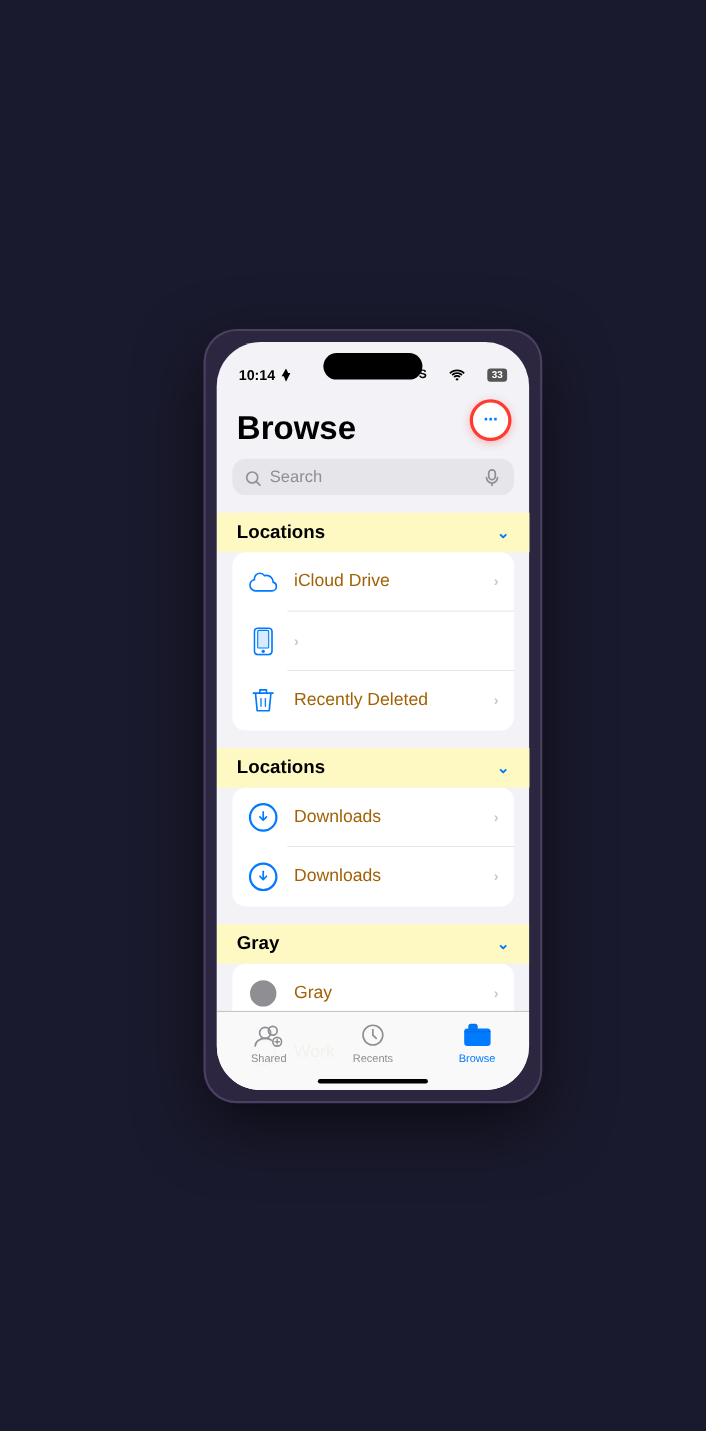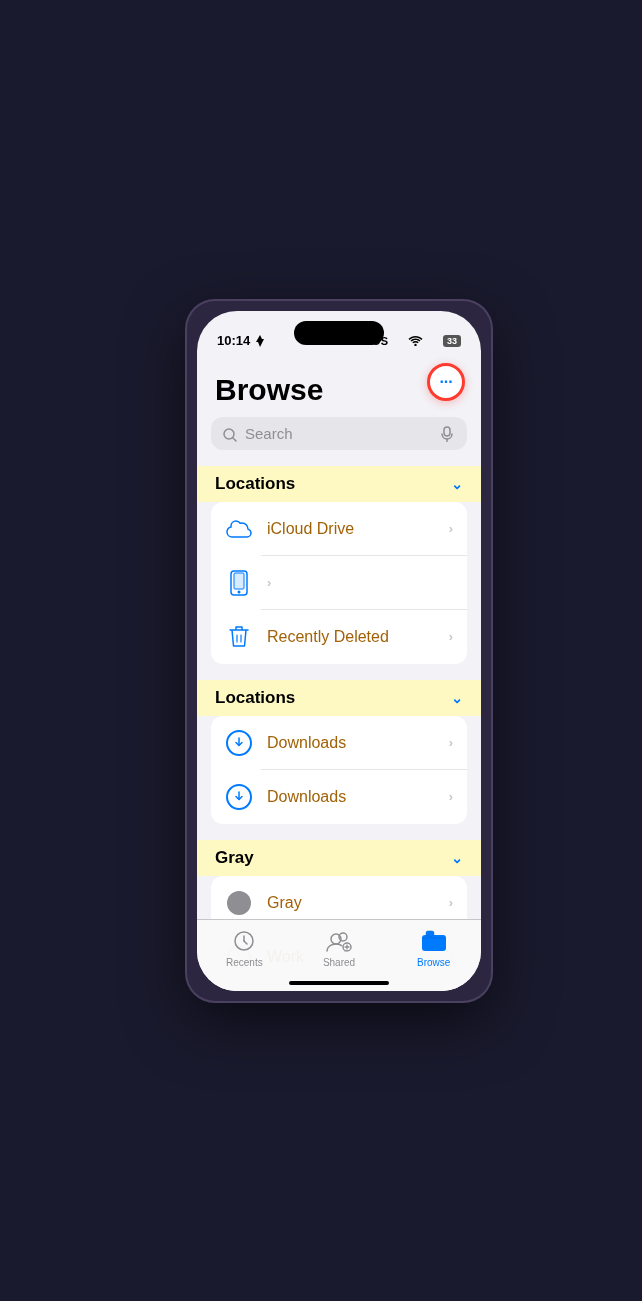--- a/index.html
+++ b/index.html
@@ -461,46 +461,46 @@
         </div>
 
       </div>
 
     </div>
 
     <div class="tab-bar">
 
       <div class="tab-item">
         <div class="tab-icon">
-          <svg width="24" height="24" viewBox="0 0 24 24" fill="none">
-            <circle cx="12" cy="12" r="9" stroke="#8e8e93" stroke-width="1.5" fill="none"></circle>
-            <line x1="12" y1="7" x2="12" y2="12" stroke="#8e8e93" stroke-width="1.5" stroke-linecap="round"></line>
-            <line x1="12" y1="12" x2="15" y2="15" stroke="#8e8e93" stroke-width="1.5" stroke-linecap="round"></line>
-          </svg>
-        </div>
-        <span class="tab-label">Recents</span>
-      </div>
-
-      <div class="tab-item">
-        <div class="tab-icon">
           <svg width="26" height="24" viewBox="0 0 26 24" fill="none">
             <circle cx="10" cy="10" r="5" stroke="#8e8e93" stroke-width="1.5" fill="none"></circle>
             <circle cx="17" cy="8" r="4" stroke="#8e8e93" stroke-width="1.5" fill="none"></circle>
             <path d="M1 22c0-4 4-7 9-7s9 3 9 7" stroke="#8e8e93" stroke-width="1.5" stroke-linecap="round" fill="none"></path>
             <circle cx="21" cy="18" r="4" fill="#fff" stroke="#fff" stroke-width="2"></circle>
             <circle cx="21" cy="18" r="4" stroke="#8e8e93" stroke-width="1.5" fill="none"></circle>
             <line x1="21" y1="16" x2="21" y2="20" stroke="#8e8e93" stroke-width="1.3" stroke-linecap="round"></line>
             <line x1="19" y1="18" x2="23" y2="18" stroke="#8e8e93" stroke-width="1.3" stroke-linecap="round"></line>
           </svg>
         </div>
         <span class="tab-label">Shared</span>
       </div>
 
       <div class="tab-item">
         <div class="tab-icon">
+          <svg width="24" height="24" viewBox="0 0 24 24" fill="none">
+            <circle cx="12" cy="12" r="9" stroke="#8e8e93" stroke-width="1.5" fill="none"></circle>
+            <line x1="12" y1="7" x2="12" y2="12" stroke="#8e8e93" stroke-width="1.5" stroke-linecap="round"></line>
+            <line x1="12" y1="12" x2="15" y2="15" stroke="#8e8e93" stroke-width="1.5" stroke-linecap="round"></line>
+          </svg>
+        </div>
+        <span class="tab-label">Recents</span>
+      </div>
+
+      <div class="tab-item">
+        <div class="tab-icon">
           <svg width="26" height="22" viewBox="0 0 26 22" fill="none">
             <rect x="1" y="5" width="24" height="16" rx="3" fill="#007aff"></rect>
             <path d="M1 8h24" stroke="#0060cc" stroke-width="0.5"></path>
             <rect x="5" y="1" width="8" height="5" rx="2" fill="#007aff" stroke="#0060cc" stroke-width="0.5"></rect>
           </svg>
         </div>
         <span class="tab-label active">Browse</span>
       </div>
     </div>
 

